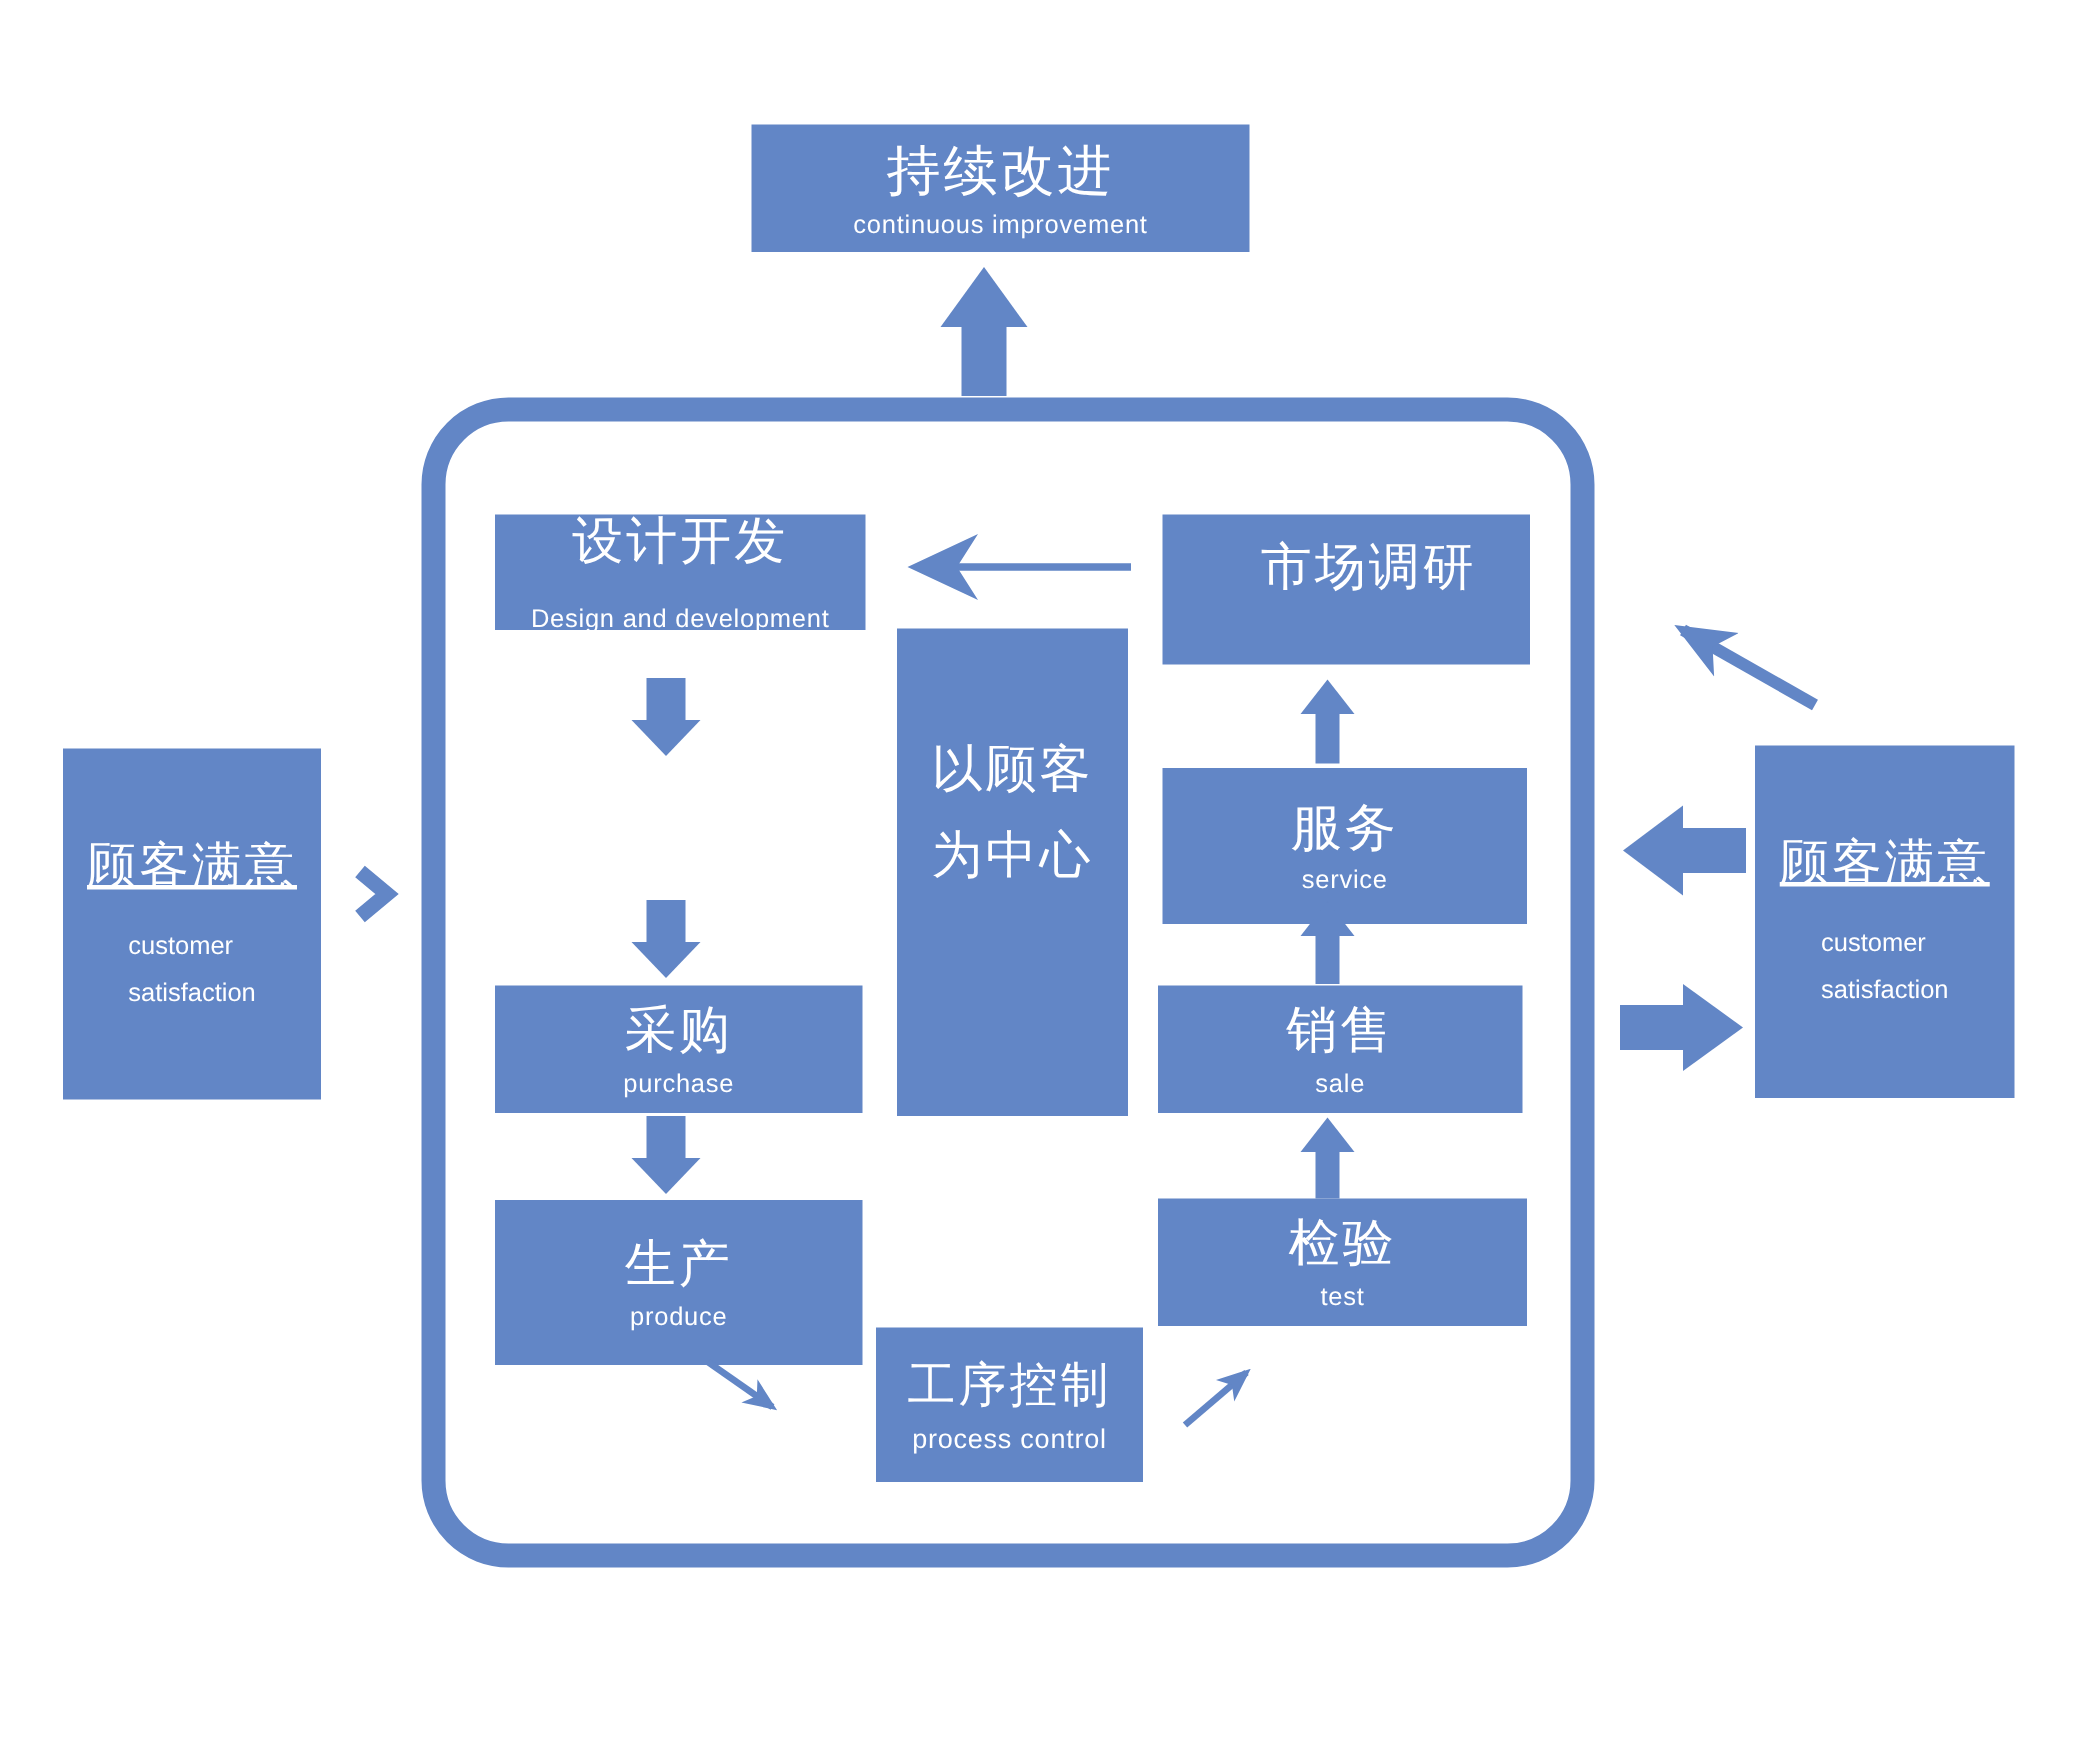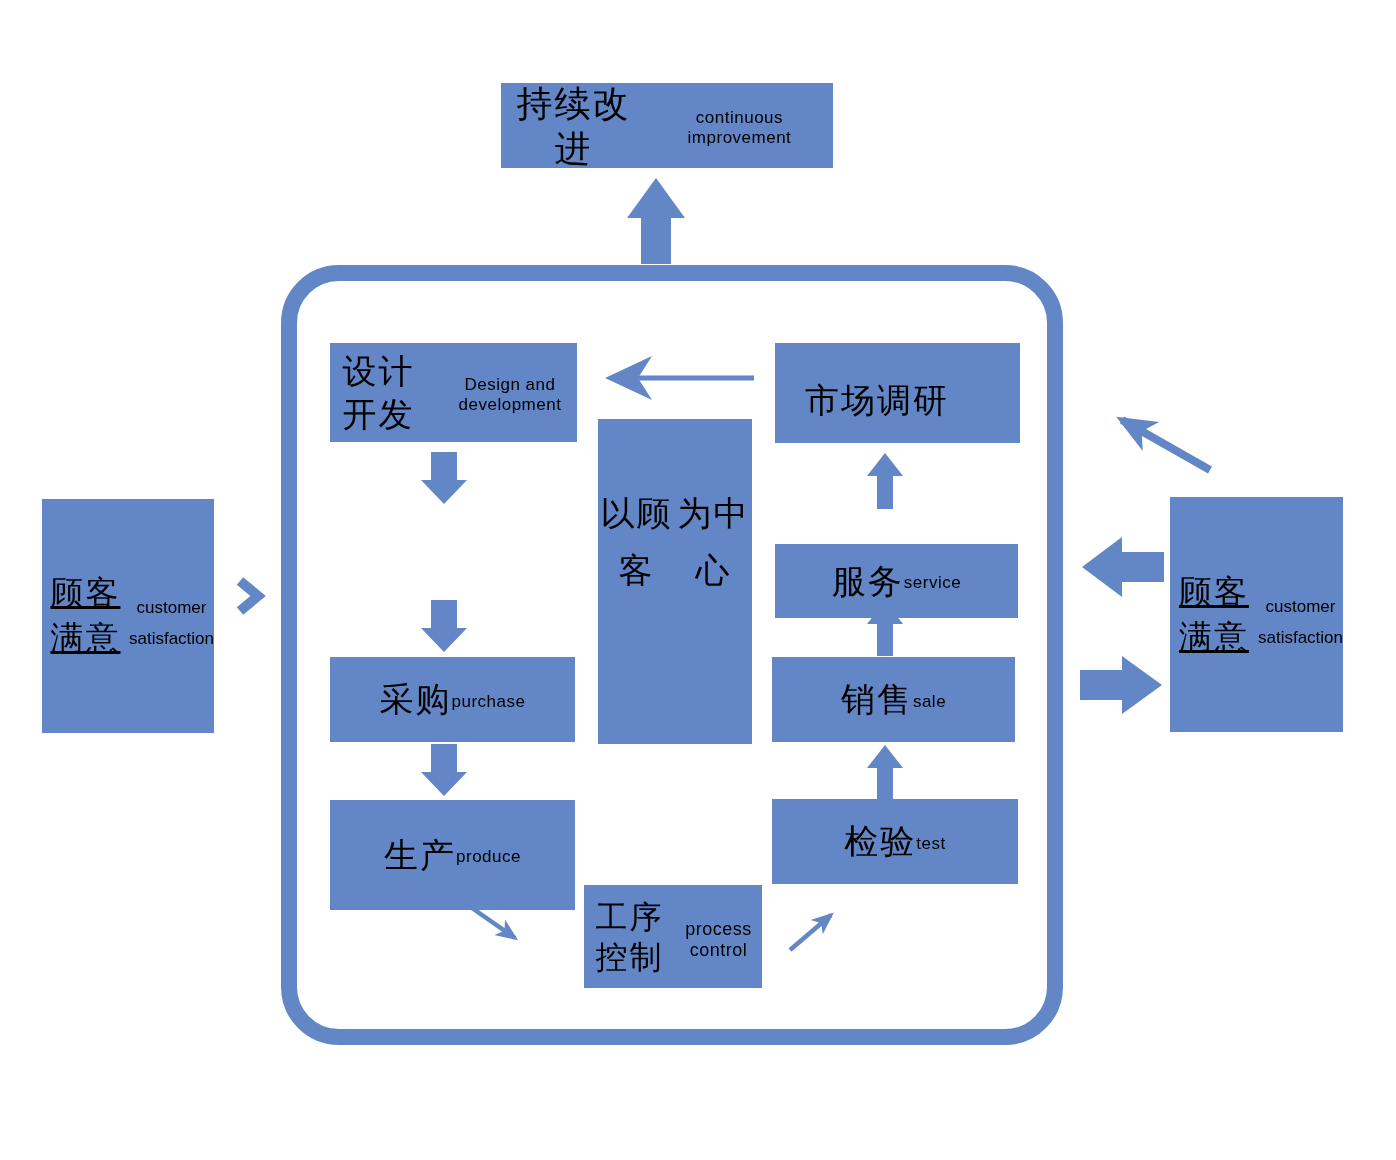--- a/index.html
+++ b/index.html
@@ -1,23 +1,23 @@
 <!DOCTYPE html>
 <html style="--primary: #6286c6;"><head>
 <meta charset="utf-8">
 <style>
   html,body{margin:0;padding:0;background:#ffffff;}
   .canvas{
     position:relative;width:1396px;height:1160px;background:#fff;overflow:hidden;
     font-family:"Liberation Sans","DejaVu Sans",sans-serif;
   }
   .box{
-    position:absolute;background:var(--primary,#6286c6);color:#000000;
-    display:flex;align-items:center;justify-content:center;
-    text-align:center;box-sizing:border-box;
+    position:absolute;background:var(--primary,#6286c6);color:#ffffff;
+    display:flex;flex-direction:column;align-items:center;justify-content:center;
+    box-sizing:border-box;
   }
   .title{font-size:34px;letter-spacing:2px;font-weight:500;line-height:1.25;}
   .sub{font-size:17px;letter-spacing:0.5px;margin-top:4px;font-weight:400;}
   .top-box .title{font-size:36px;}
   .center-lines{font-size:34px;letter-spacing:2px;font-weight:500;line-height:1.65;}
   .sat-title{font-size:33px;letter-spacing:2px;font-weight:500;text-decoration:underline;}
   .sat-sub{font-size:17px;line-height:1.8;margin-top:16px;font-weight:400;}
   .proc .title{font-size:32px;}
   .proc .sub{font-size:18px;margin-top:6px;}
   .market{justify-content:flex-start;padding-top:14px;}
@@ -48,21 +48,21 @@
   <div class="box top-box" style="left:501px;top:83px;width:332px;height:85px;">
     <div class="title">持续改进</div>
     <div class="sub">continuous improvement</div>
   </div>
 
   <svg class="arrow" style="left:627px;top:178px;" width="58" height="86">
     <polygon class="shape" points="29,0 0,40 58,40"></polygon>
     <rect class="shape" x="14" y="40" width="30" height="46"></rect>
   </svg>
 
-  <div class="box" style="left:330px;top:343px;width:247px;height:99px;gap:16px;">
+  <div class="box" style="left:330px;top:343px;width:247px;height:77px;gap:16px;">
     <div class="title">设计开发</div>
     <div class="sub">Design and development</div>
   </div>
   <div class="box" style="left:330px;top:657px;width:245px;height:85px;">
     <div class="title">采购</div>
     <div class="sub">purchase</div>
   </div>
   <div class="box" style="left:330px;top:800px;width:245px;height:110px;">
     <div class="title">生产</div>
     <div class="sub">produce</div>
@@ -82,21 +82,21 @@
   </svg>
 
   <div class="box" style="left:598px;top:419px;width:154px;height:325px;padding-bottom:80px;">
     <div class="center-lines">以顾客</div>
     <div class="center-lines">为中心</div>
   </div>
 
   <div class="box market" style="left:775px;top:343px;width:245px;height:100px;padding-left:30px;">
     <div class="title">市场调研</div>
   </div>
-  <div class="box" style="left:775px;top:512px;width:243px;height:74px;margin-top:32px;">
+  <div class="box" style="left:775px;top:512px;width:243px;height:104px;">
     <div class="title">服务</div>
     <div class="sub">service</div>
   </div>
   <div class="box" style="left:772px;top:657px;width:243px;height:85px;">
     <div class="title">销售</div>
     <div class="sub">sale</div>
   </div>
   <div class="box" style="left:772px;top:799px;width:246px;height:85px;">
     <div class="title">检验</div>
     <div class="sub">test</div>

